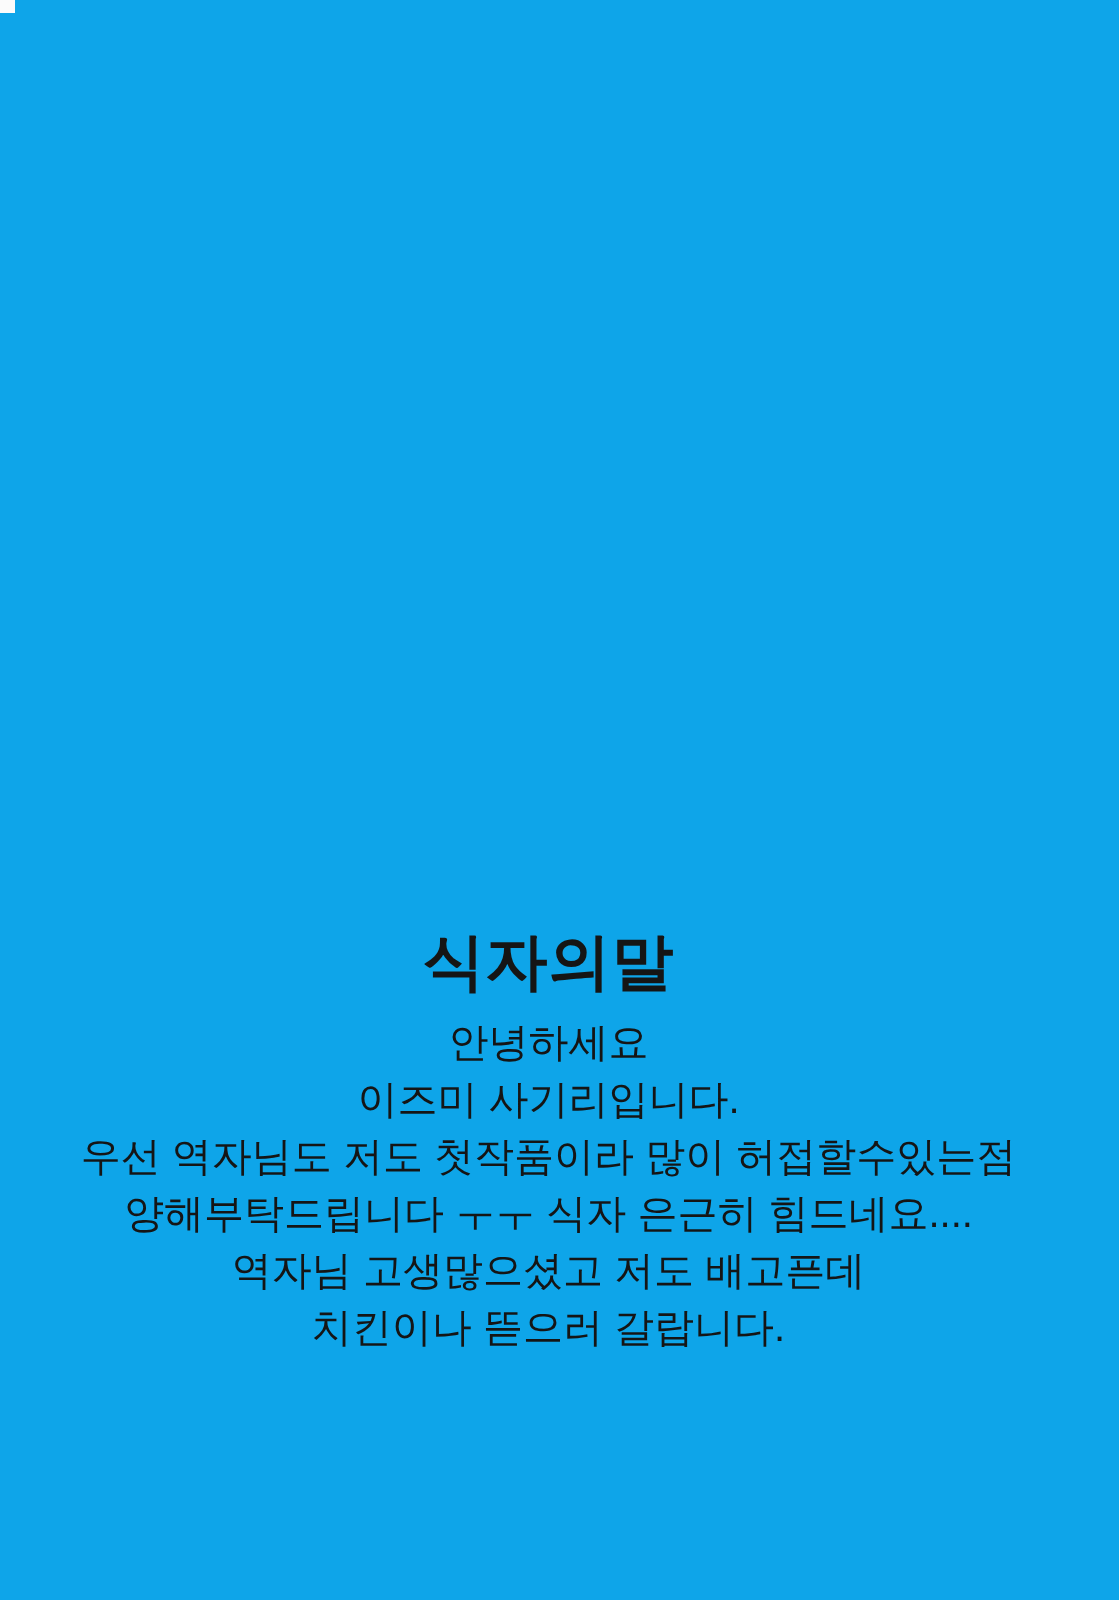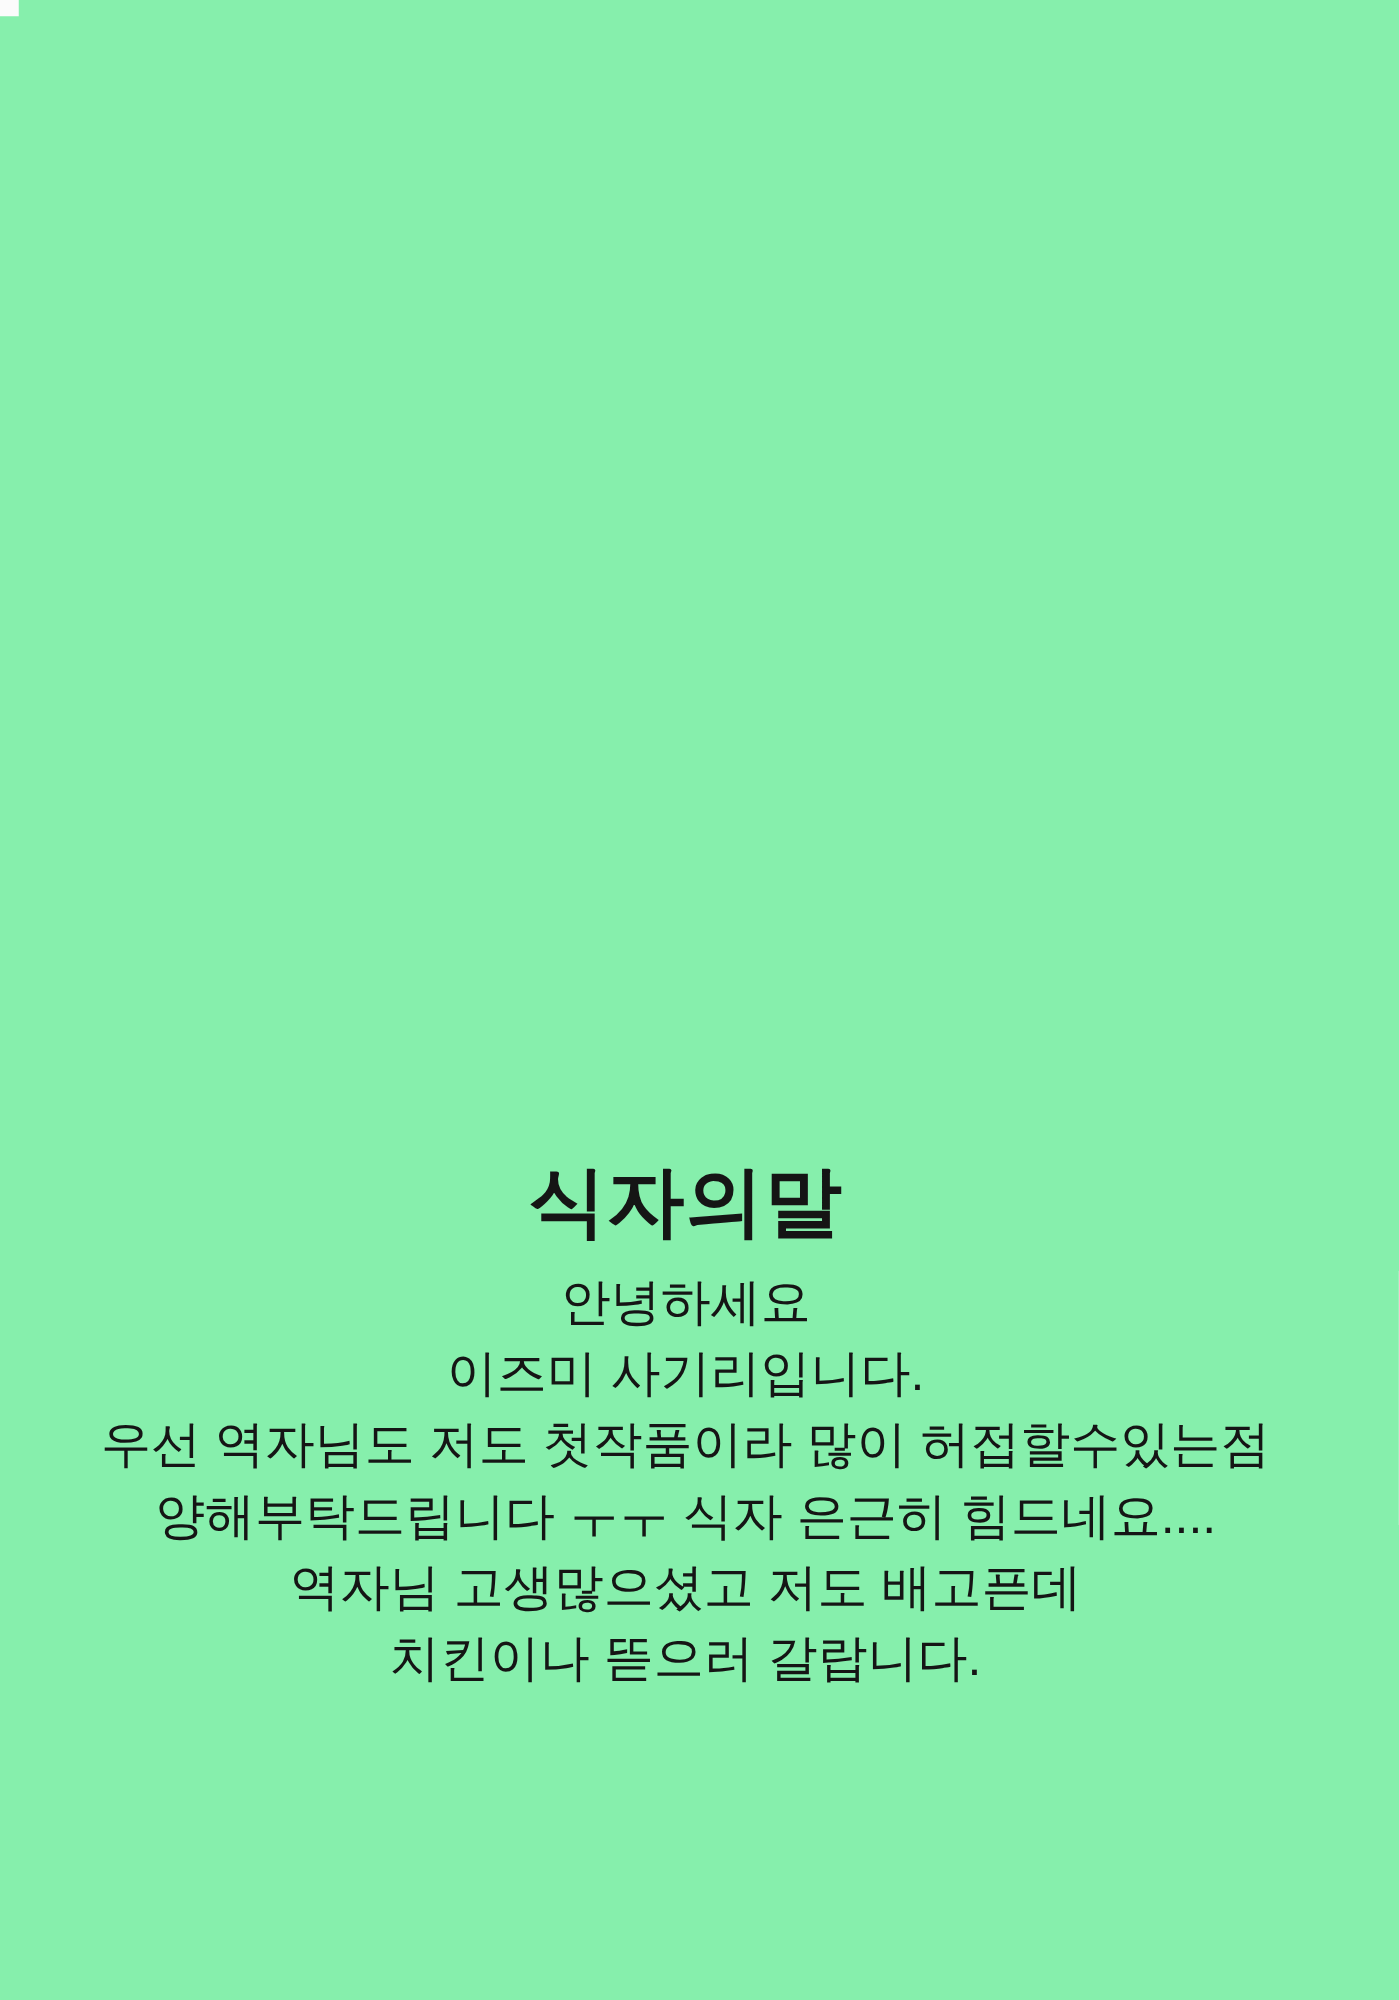--- a/index.html
+++ b/index.html
@@ -10,21 +10,21 @@
     width: 1119px;
     height: 1600px;
     background: #ffffff;
     position: relative;
     overflow: hidden;
     font-family: "Liberation Sans", "DejaVu Sans", sans-serif;
   }
   .page {
     position: absolute;
     inset: 0;
-    background: #86efac;
+    background: #0ea5e9;
     padding-left: 33px;
   }
   .corner-artifact {
     position: absolute;
     top: 0;
     left: 0;
     width: 15px;
     height: 13px;
     background: #fbfbfb;
   }

